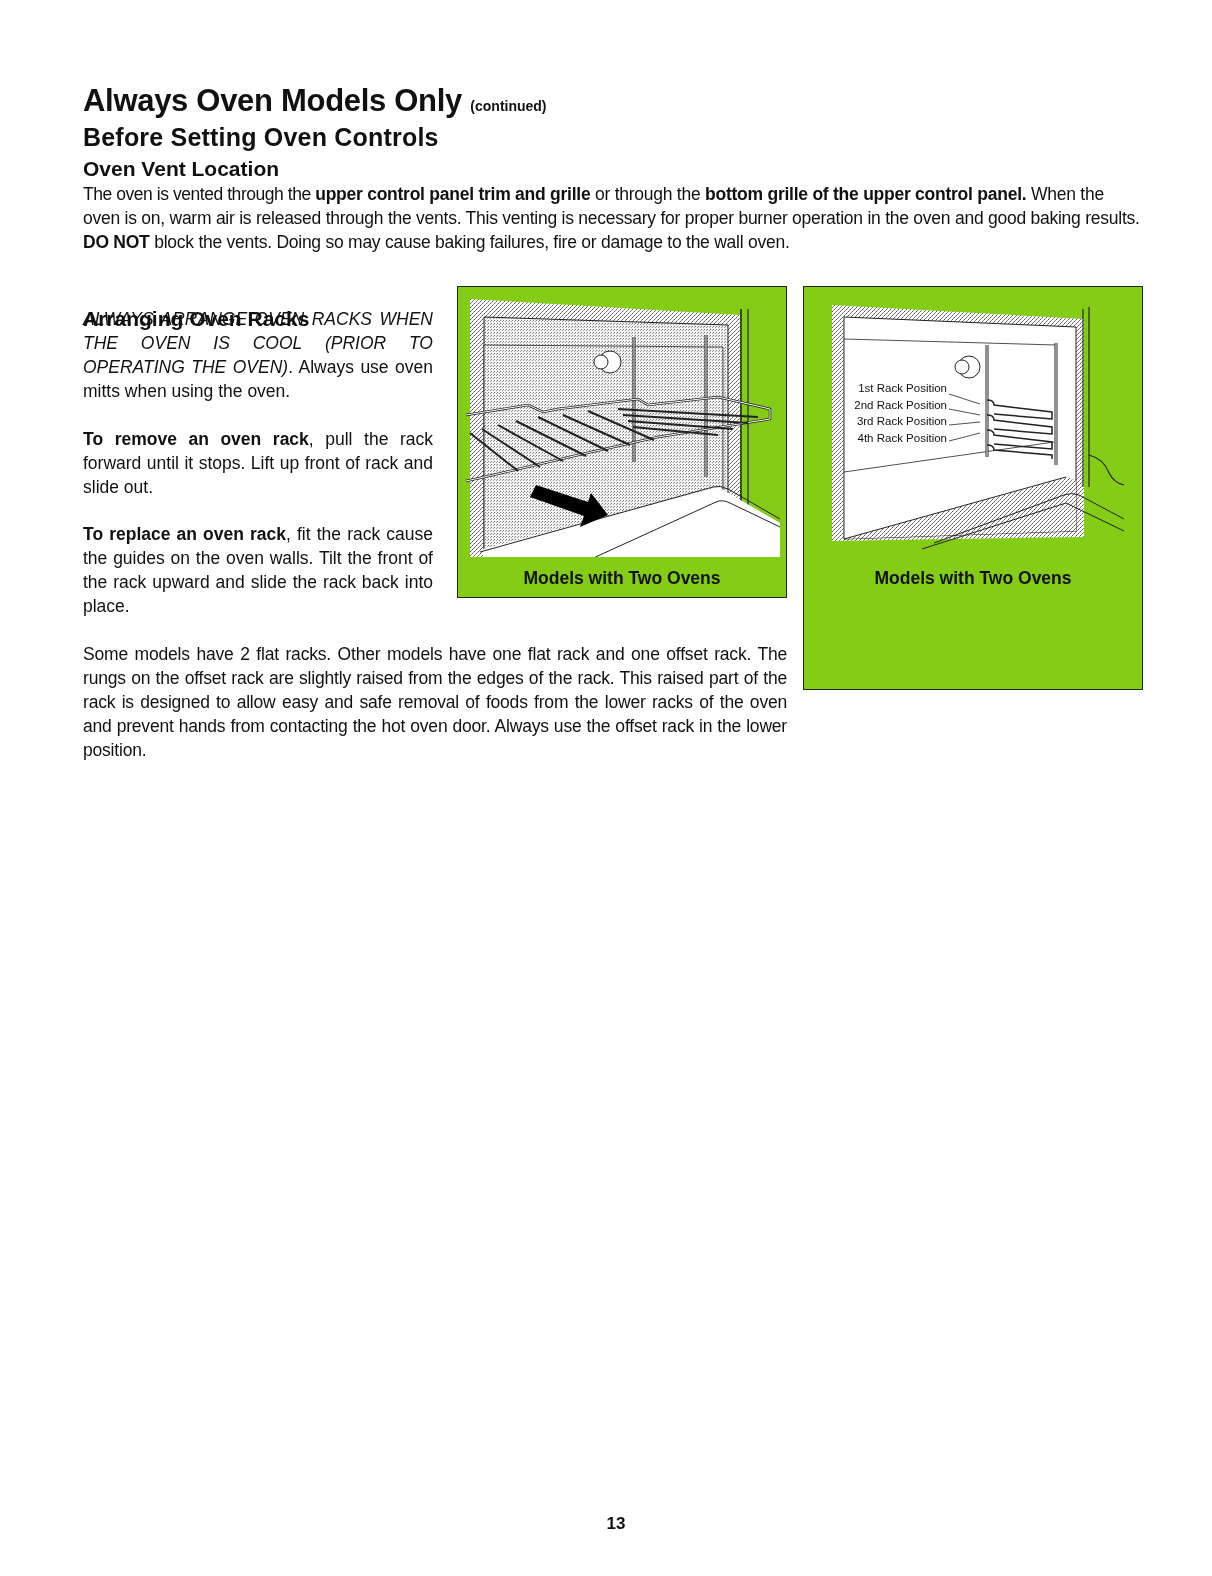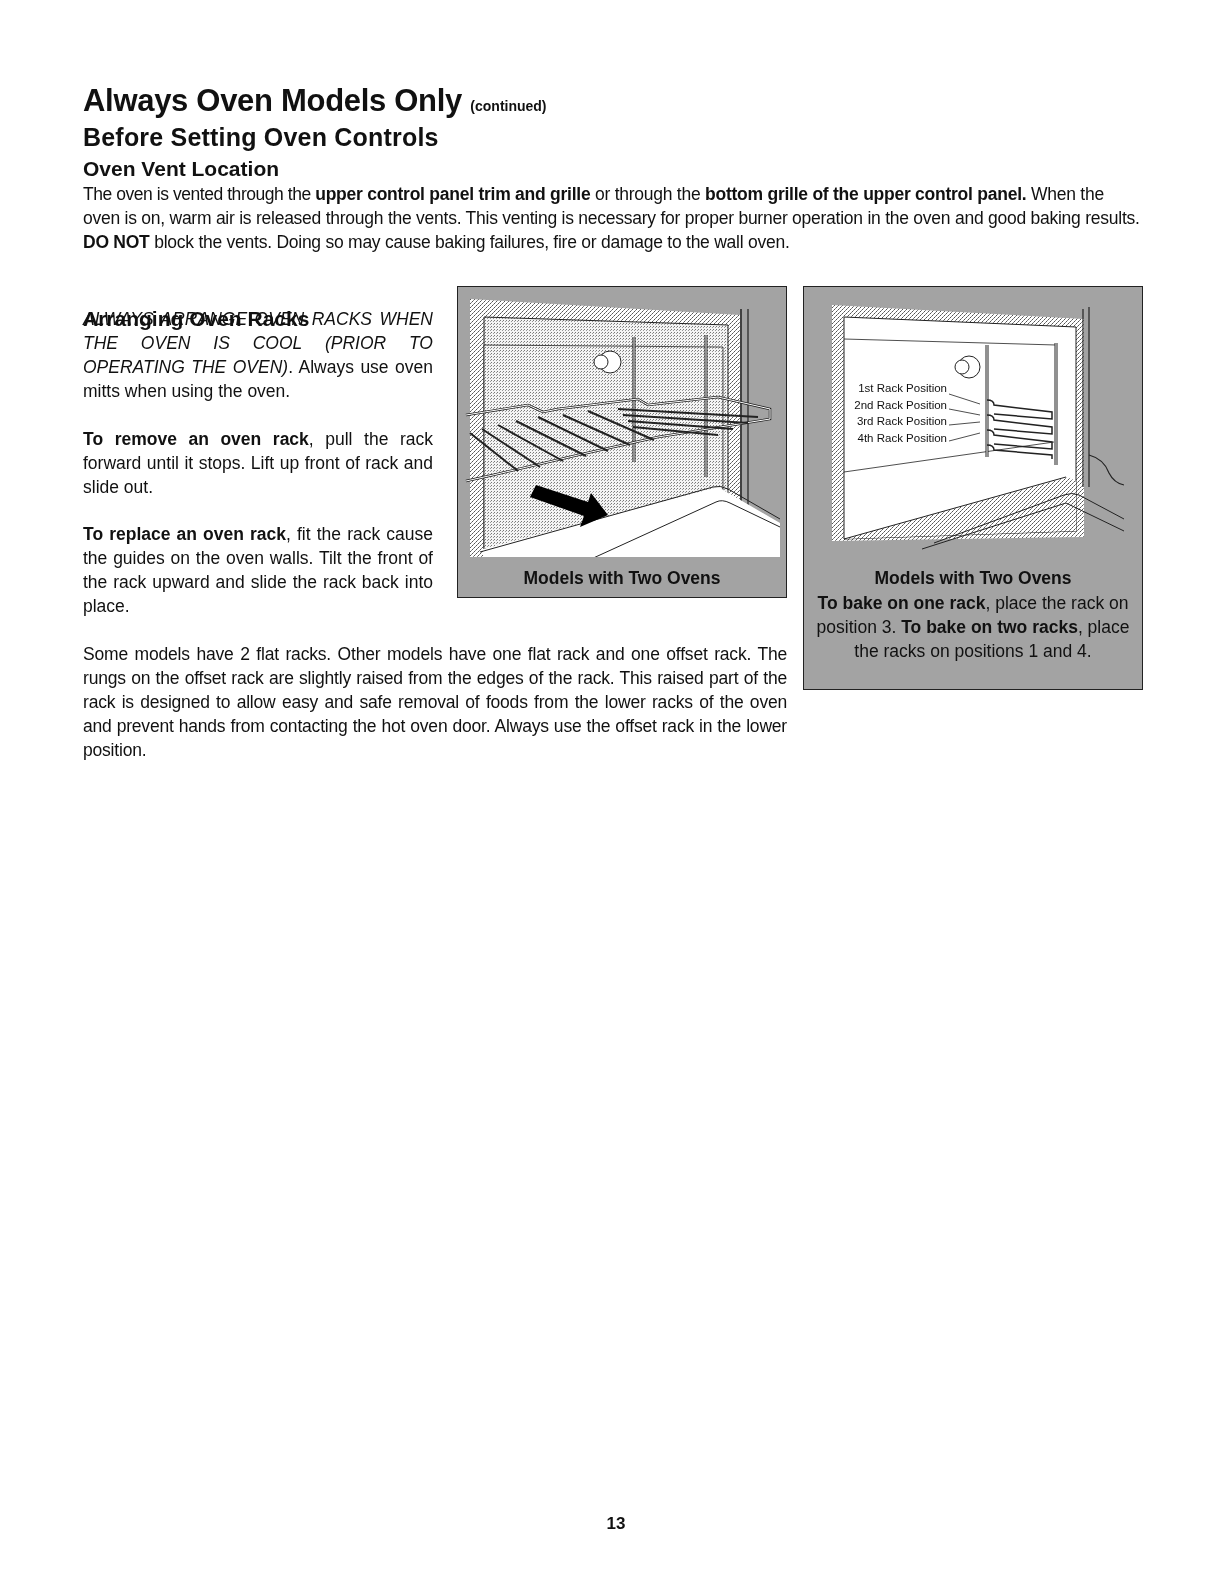--- a/index.html
+++ b/index.html
@@ -8,21 +8,21 @@
   .abs { position: absolute; }
   h1 { margin: 0; font-size: 31px; font-weight: bold; letter-spacing: -0.3px; line-height: 34px; }
   h1 .cont { font-size: 14px; font-weight: bold; letter-spacing: 0; }
   h2 { margin: 0; font-size: 25px; font-weight: bold; line-height: 28px; letter-spacing: 0.2px; }
   h3 { margin: 0; font-size: 21px; font-weight: bold; line-height: 24px; }
   .body { font-size: 17.5px; line-height: 24px; }
   .body p { margin: 0; }
   .narrow { letter-spacing: -0.45px; }
   .just { text-align: justify; }
   b { font-weight: bold; }
-  .fig { border: 1.5px solid #222; background: #a3a3a3; box-sizing: border-box; }
+  .fig { border: 1.5px solid #222; background: #84cc16; box-sizing: border-box; }
   .caption { font-size: 17.5px; font-weight: bold; text-align: center; }
   .fig2-text { font-size: 17.5px; line-height: 24px; text-align: center; }
   .rack-label { font-size: 11.5px; font-family: "Liberation Sans", sans-serif; }
   .pagenum { font-size: 17px; font-weight: bold; }
 </style>
 </head>
 <body>
 
 <svg width="0" height="0" style="position:absolute">
   <defs>
@@ -157,18 +157,15 @@
       <path d="M145,154 L176,146"></path>
     </g>
   </svg>
   <div class="abs rack-label" style="left:35px; top:93px; width:108px; text-align:right; line-height:16.5px;">
     <div>1st Rack Position</div>
     <div>2nd Rack Position</div>
     <div>3rd Rack Position</div>
     <div>4th Rack Position</div>
   </div>
   <div class="abs caption" style="left:0; width:100%; top:281px;">Models with Two Ovens</div>
-  <div class="abs fig2-text" style="left:8px; width:322px; top:304px;">
-    <b>To bake on one rack</b><span>, place the rack on position 3. </span><b>To bake on two racks</b><span>, place the racks  on positions 1 and 4.</span>
-  </div>
 </div>
 
 <div class="abs pagenum" style="left:596px; top:1514px; width:40px; text-align:center;">13</div>
 
 </body></html>

